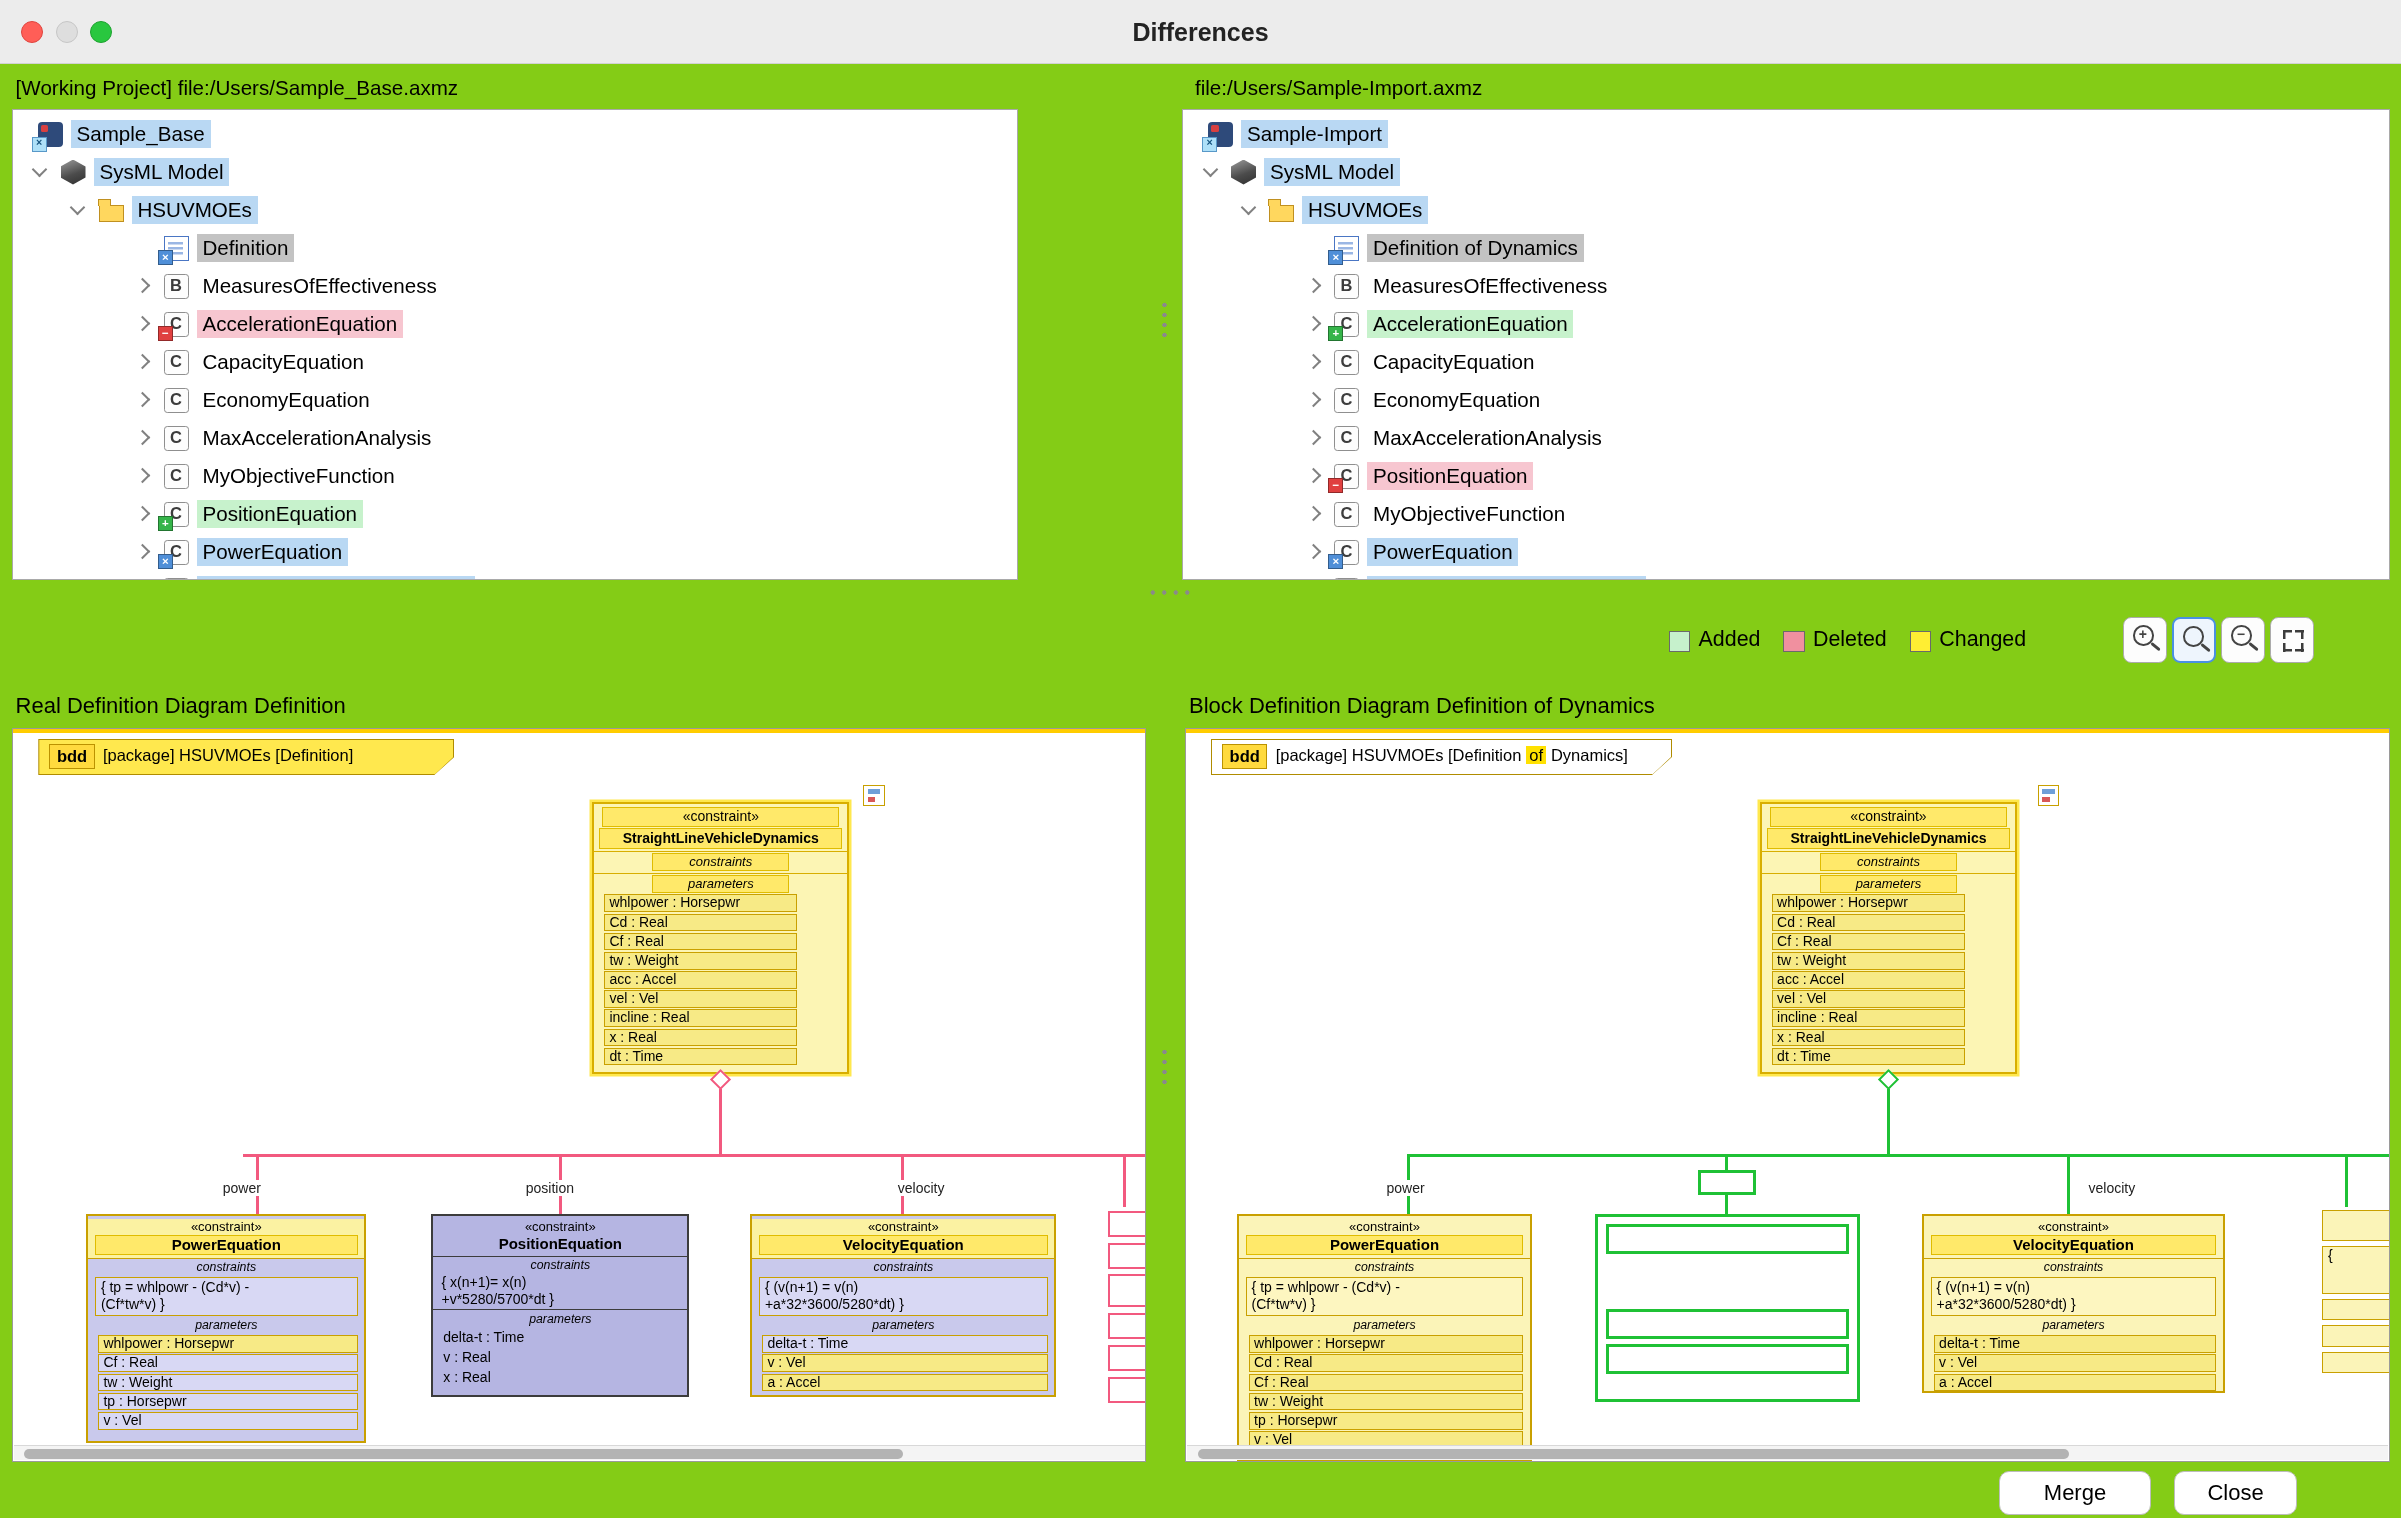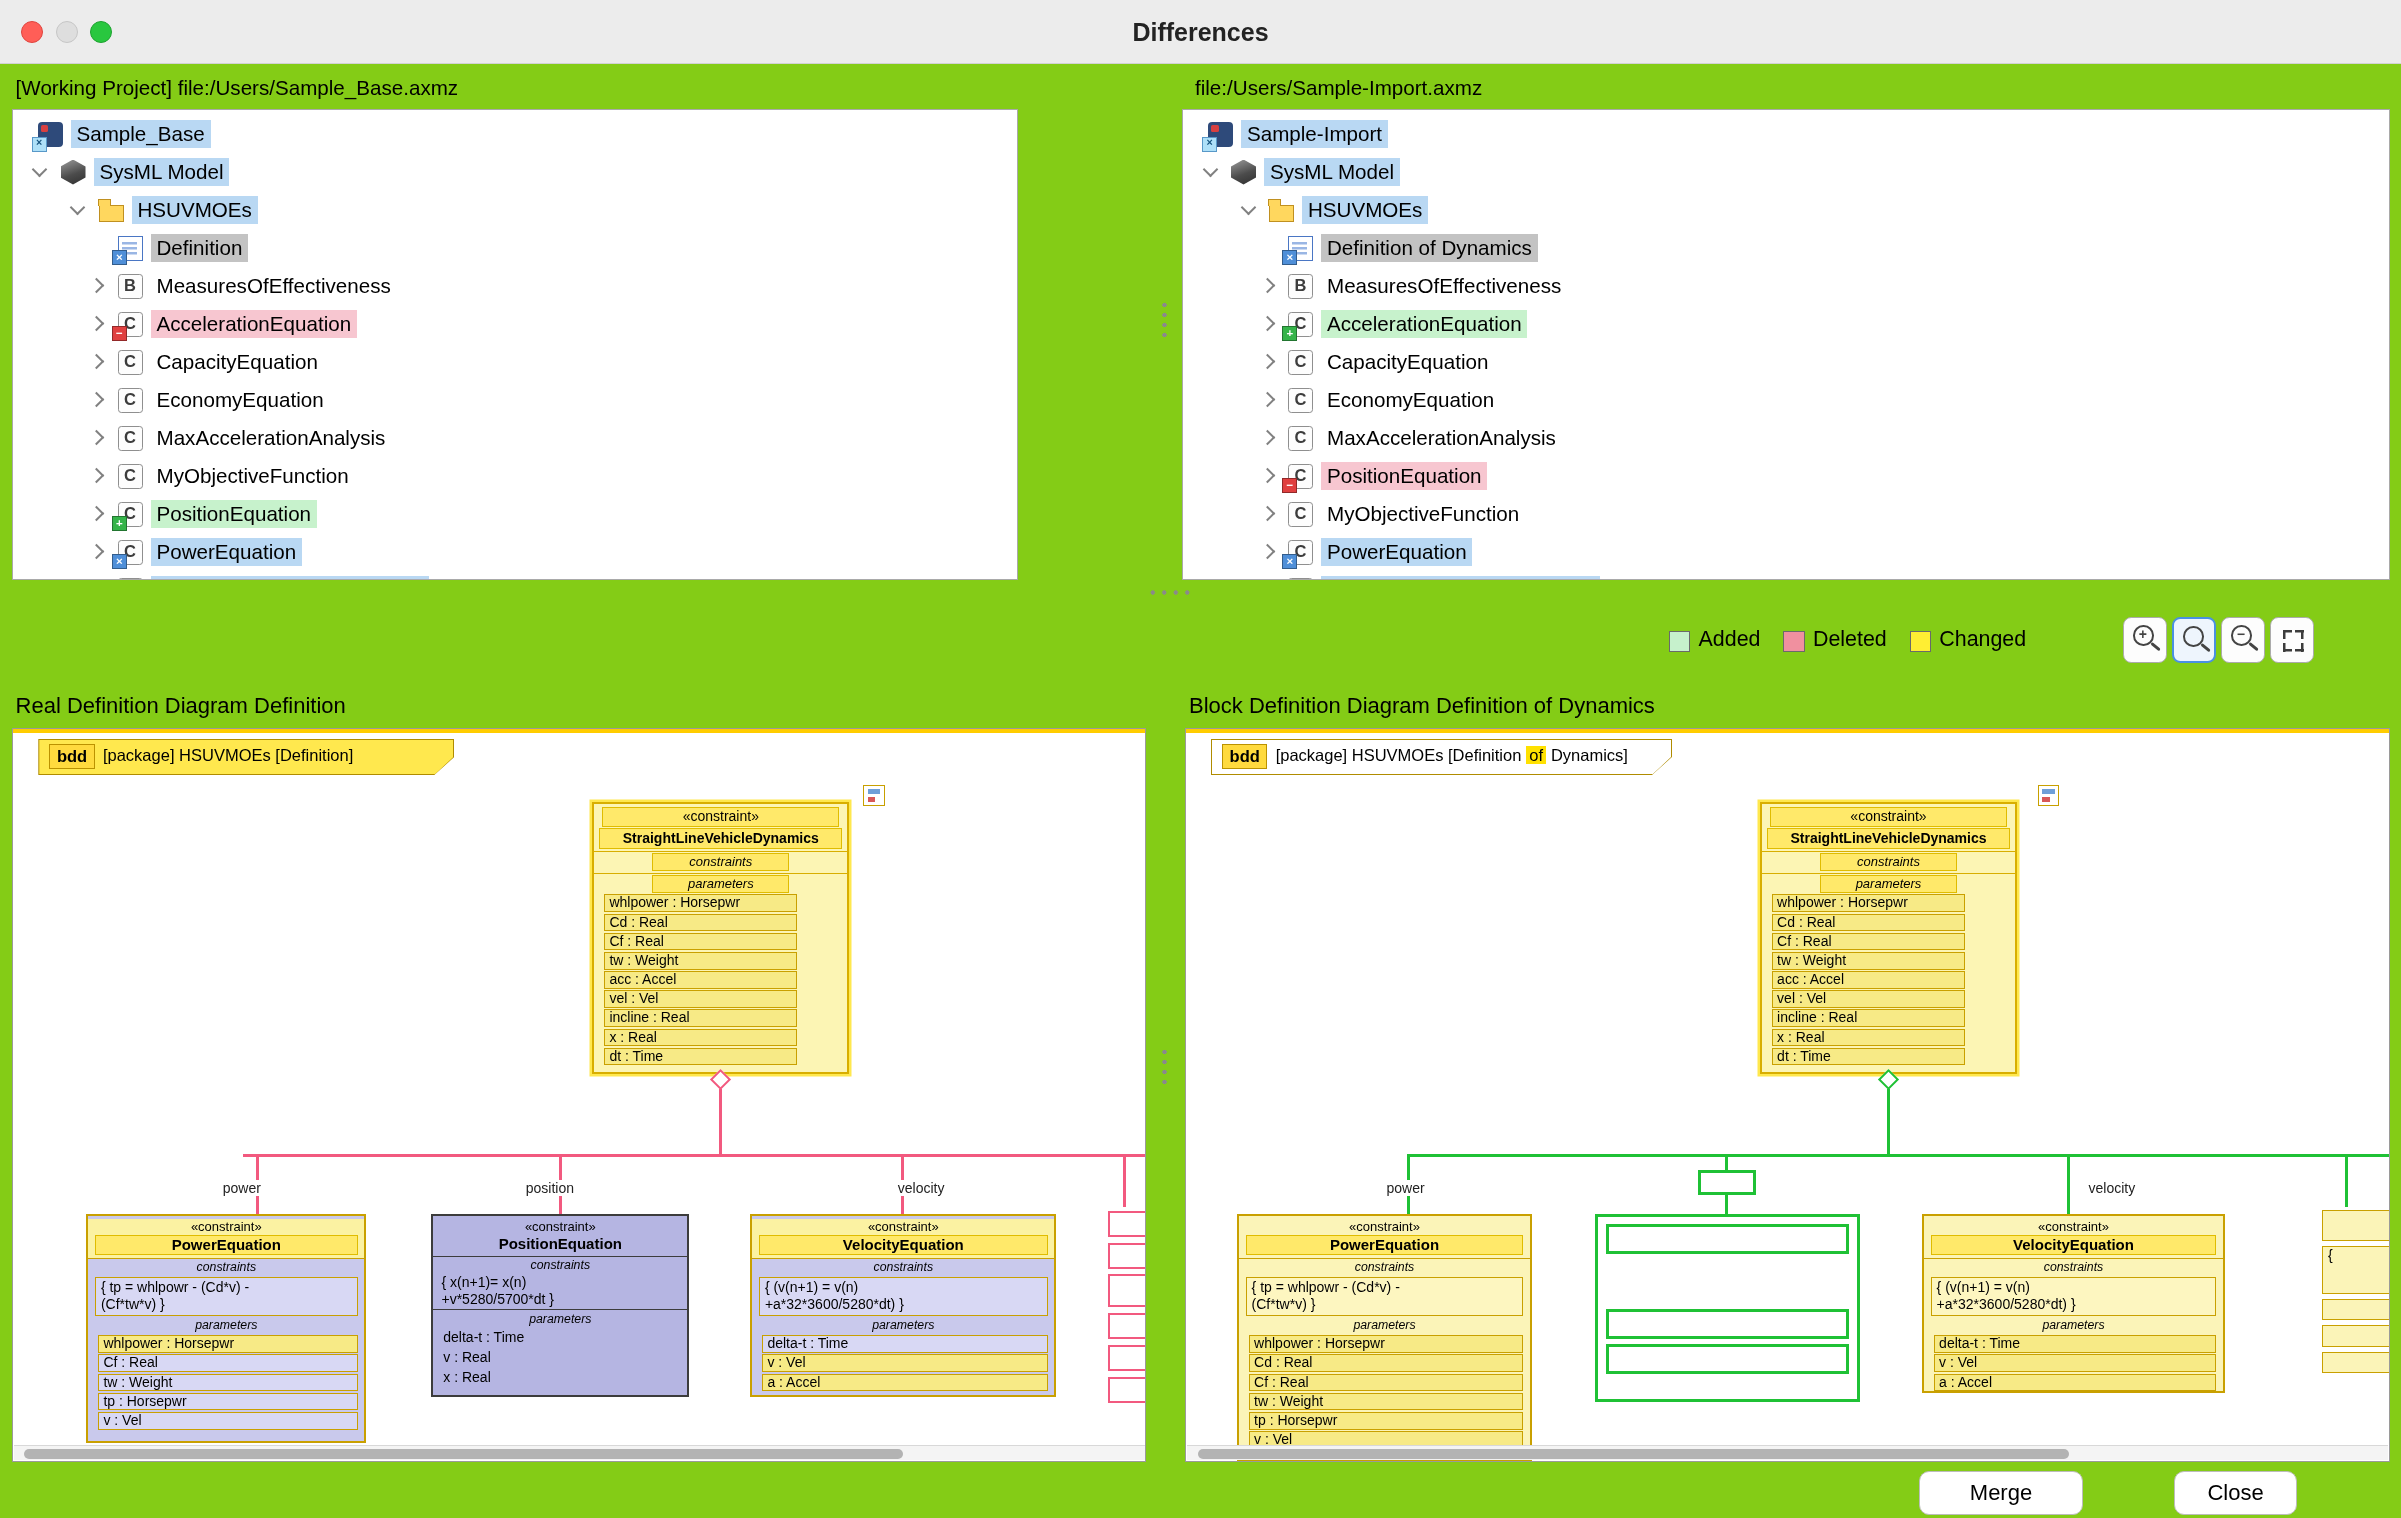--- a/index.html
+++ b/index.html
@@ -16,21 +16,21 @@
   .l-green{background:#29c73f;border:0.8px solid #1da32f}
 
   
   .pane-header{position:absolute;top:76px;font-size:20.6px;white-space:nowrap}
 
   
   .tree-panel{position:absolute;top:109px;height:471px;background:#fff;border:0.8px solid #a9a9a9;overflow:hidden;padding-top:5px}
   #tree-left{left:11.5px;width:1006px}
   #tree-right{left:1182px;width:1208px}
   .tree-row{display:flex;align-items:center;height:38px}
-  .i0{padding-left:20px}.i1{padding-left:15px}.i2{padding-left:53px}.i3{padding-left:72px}
+  .i0{padding-left:20px}.i1{padding-left:15px}.i2{padding-left:53px}.i3{padding-left:118px}
   .chev{width:28px;height:26px;position:relative;flex:0 0 28px}
   .chev::before{content:"";position:absolute;left:6.6px;top:7.4px;width:9px;height:9px;border-right:2.5px solid #818181;border-bottom:2.5px solid #818181;transform:rotate(-45deg)}
   .chev.down::before{transform:rotate(45deg);top:5px}
   .chev.none::before{display:none}
   .ticon{width:25px;height:25px;flex:0 0 25px;position:relative;margin:0 8.2px 0 5px}
   .tlabel{font-size:20.6px;padding:1.6px 5.8px;white-space:nowrap}
   .tlabel.blue{background:#b9d8f3}
   .tlabel.gray{background:#c3c3c3}
   .tlabel.pink{background:#f7c6d0}
   .tlabel.green{background:#c7f2cc}
@@ -139,21 +139,21 @@
   .ppx{border:2.5px solid #f2597f;background:#fff;height:26px;margin-top:5.8px;width:66px}
   .ppy{border:1.6px solid #c9a000;background:#fbf4b8;margin-top:5px;width:107px;padding:0 5px;font-size:14px;line-height:17.3px;overflow:hidden}
 
   
   .hscroll{position:absolute;left:0.8px;right:0.8px;bottom:0.8px;height:15px;background:#f4f4f4;border-top:0.8px solid #d8d8d8;z-index:6}
   .hthumb{position:absolute;top:2.5px;height:10px;background:#b3b3b3;border-radius:5px}
 
   
   .btn{position:absolute;top:1471px;height:44px;background:#fff;border:0.8px solid #bcbcbc;border-radius:10px;font-size:22px;display:flex;align-items:center;justify-content:center;white-space:nowrap}
   #btn-close-compare{left:15.6px;width:357px}
-  #btn-merge{left:1919px;width:164px}
+  #btn-merge{left:1999px;width:152px}
   #btn-close{left:2174px;width:123px}
 </style>
 </head>
 <body>
 
 <div class="window">
 
   <div class="titlebar">
     <div class="lights">
       <div class="light l-red"></div>

